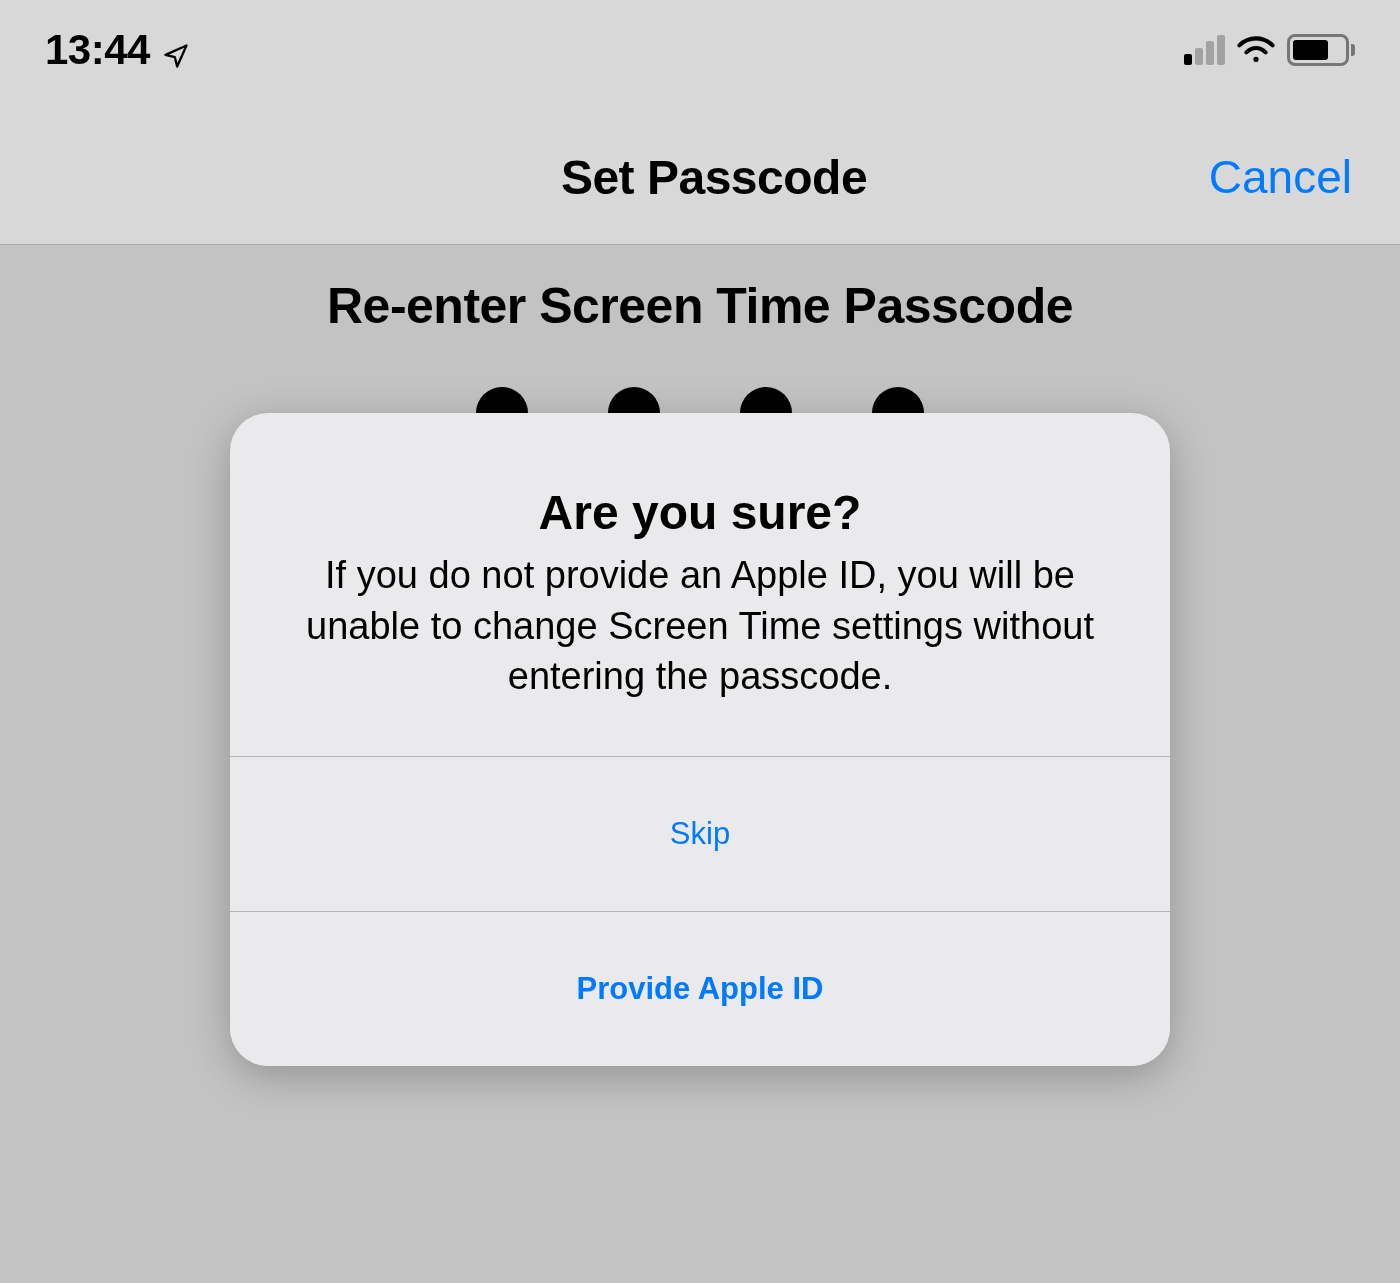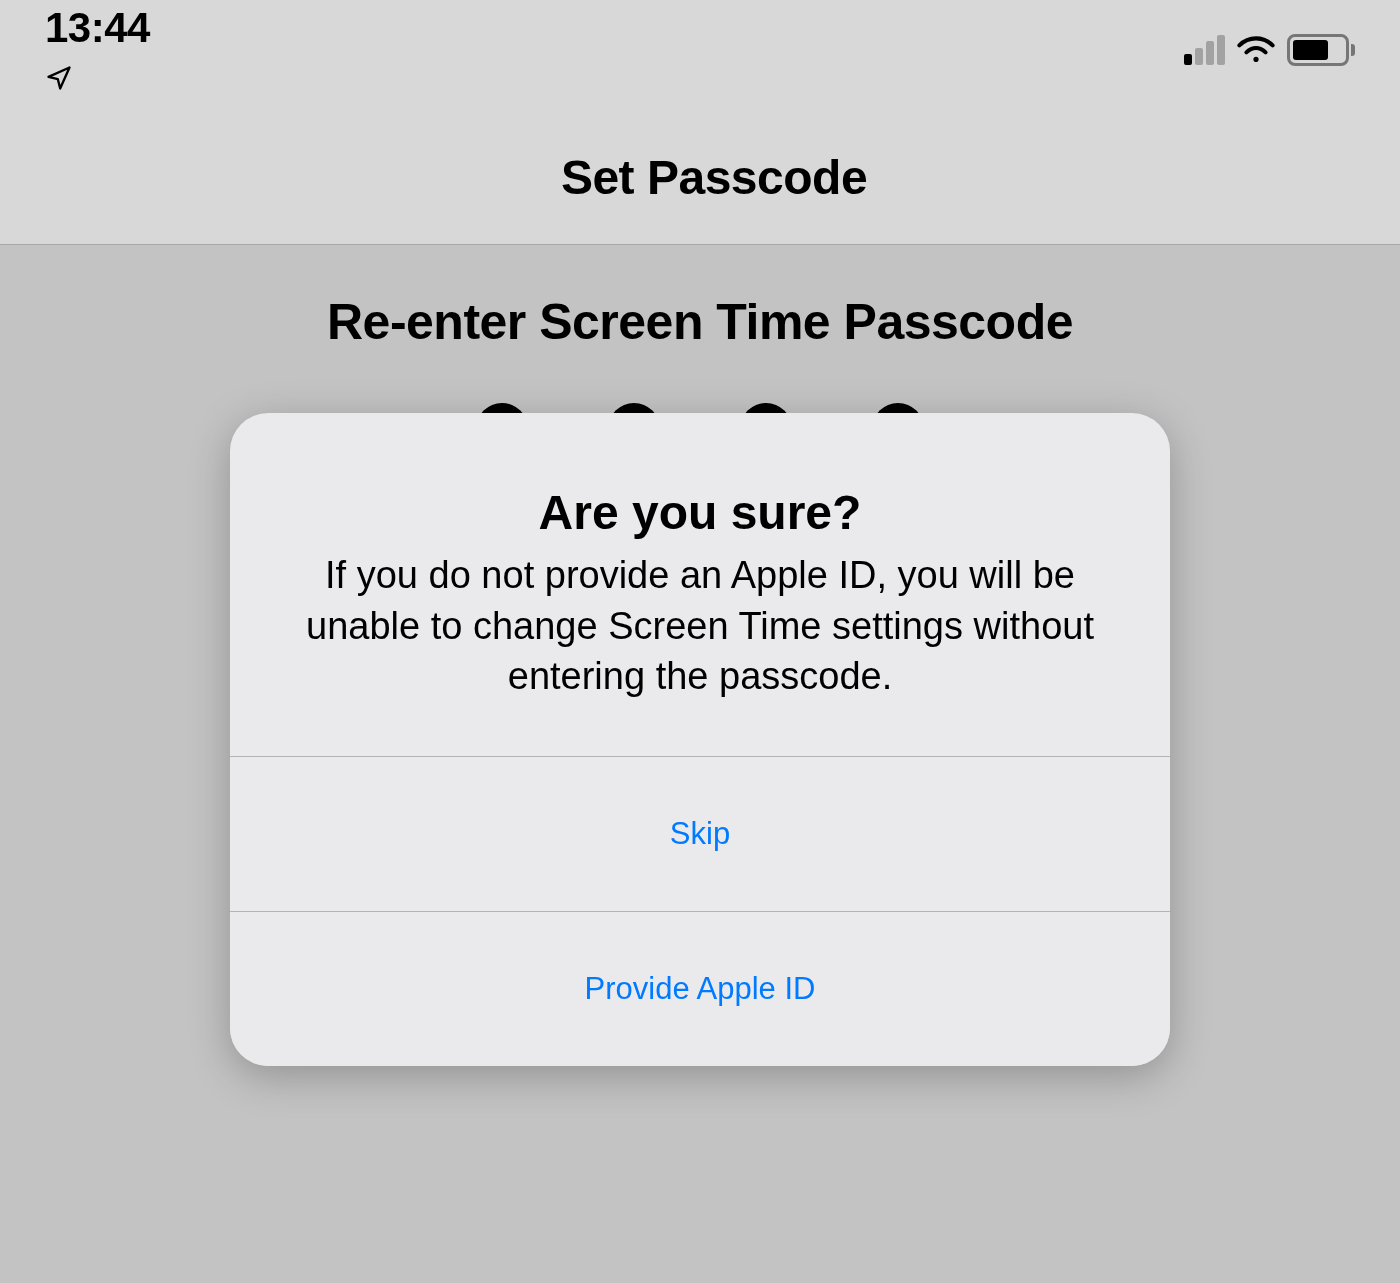--- a/index.html
+++ b/index.html
@@ -19,23 +19,22 @@
     .status-bar {
       height: 110px;
       display: flex;
       align-items: center;
       justify-content: space-between;
       padding: 0 45px 10px 45px;
       background: #d8d8d8;
     }
     .status-left {
       display: flex;
-      align-items: flex-start;
+      align-items: flex-end;
       gap: 12px;
-      flex-direction: column;
     }
     .status-time {
       font-size: 42px;
       font-weight: 600;
       color: #000;
       letter-spacing: -0.5px;
     }
     .location-icon {
       width: 28px;
       height: 28px;
@@ -115,21 +114,21 @@
       color: #007aff;
     }
     .content {
       position: relative;
     }
     .prompt {
       text-align: center;
       font-size: 50px;
       font-weight: 600;
       color: #000;
-      margin-top: 48px;
+      margin-top: 32px;
       letter-spacing: -0.5px;
     }
     .dots {
       display: flex;
       justify-content: center;
       gap: 80px;
       margin-top: 52px;
     }
     .dot {
       width: 52px;
@@ -170,21 +169,21 @@
       height: 155px;
       display: flex;
       align-items: center;
       justify-content: center;
       font-size: 31px;
       color: #007aff;
       border-top: 1px solid #b4b4b6;
       background: #eaeaec;
     }
     .alert-button.bold {
-      font-weight: 400;
+      font-weight: 700;
     }
   </style>
 </head>
 <body>
 
 <div class="status-bar">
   <div class="status-left">
     <span class="status-time">13:44</span>
     <span>
       <svg class="location-icon" viewBox="0 0 24 24">
@@ -210,20 +209,21 @@
       <div class="battery-body">
           <div class="battery-fill"></div>
         </div>
       <div class="battery-tip"></div>
     </div>
   </div>
 </div>
 
 <div class="nav-bar">
   <div class="nav-title">Set Passcode</div>
+  <div class="nav-cancel">Cancel</div>
 </div>
 
 <div class="content">
   <div class="prompt">Re-enter Screen Time Passcode</div>
   <div class="dots">
     <div class="dot"></div>
     <div class="dot"></div>
     <div class="dot"></div>
     <div class="dot"></div>
   </div>

